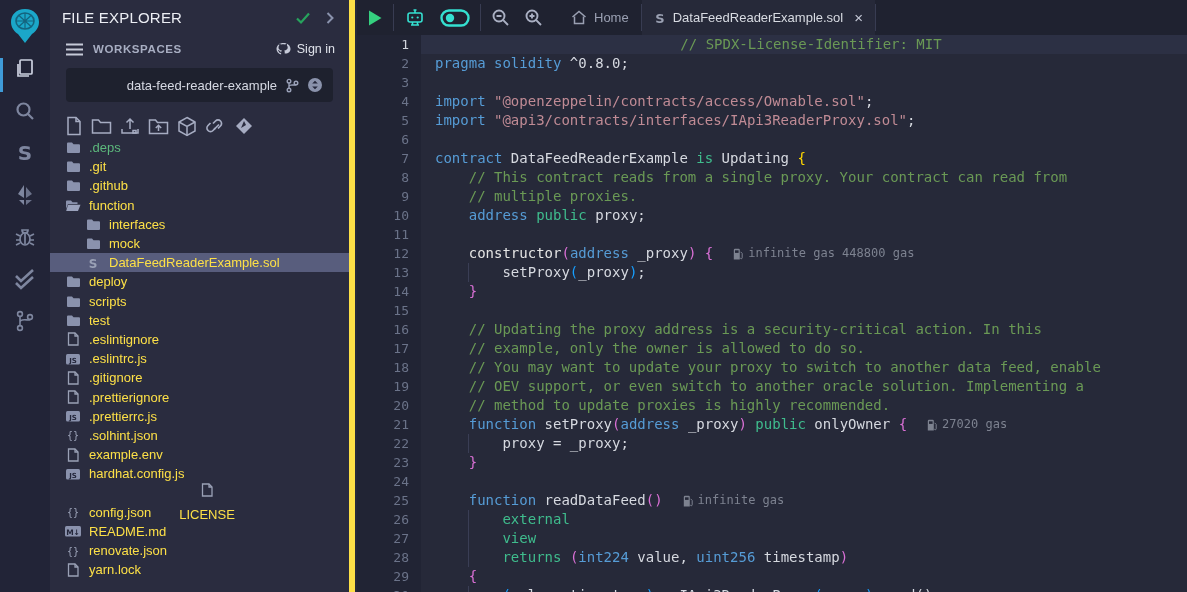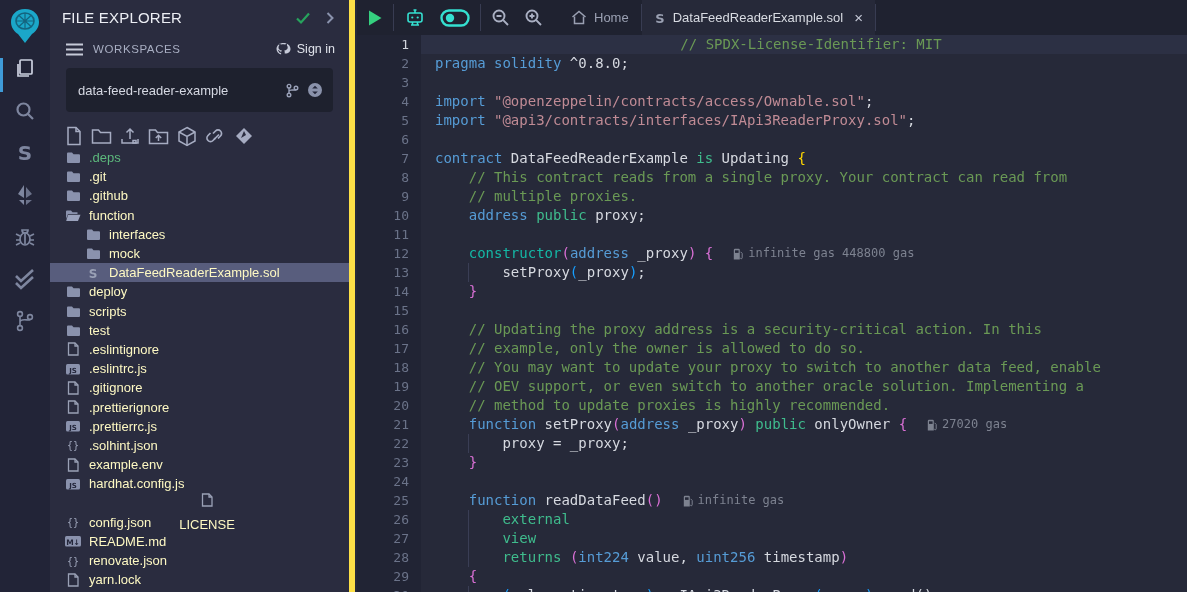--- a/index.html
+++ b/index.html
@@ -14,35 +14,35 @@
   .act-icon.active { color:#ccd1e0; }
   #active-bar-indicator { position:absolute; left:0; top:58px; width:3px; height:34px; background:#3f9bd8; }
 
   
   #side-panel { position:absolute; left:50px; top:0; width:305px; height:592px;
                 background:#2a2c3f; border-right:6px solid #fde047; }
   .fe-header { display:flex; align-items:center; padding:9px 14px 0 12px; }
   .fe-title { color:#eceef4; font-size:15px; font-weight:500; letter-spacing:0.2px; flex:1; }
   .fe-header .hicon { margin-left:14px; display:flex; }
   .ws-row { display:flex; align-items:center; padding:16px 14px 0 16px; }
-  .ws-label { color:#a8aec2; font-size:11.5px; font-weight:400; letter-spacing:0.6px; margin-left:10px; flex:1; }
+  .ws-label { color:#a8aec2; font-size:11.5px; font-weight:700; letter-spacing:0.6px; margin-left:10px; flex:1; }
   .signin { display:flex; align-items:center; gap:5px; color:#dfe2ea; font-size:12.5px; cursor:pointer; }
-  .ws-select { margin:12px 16px 0 16px; height:44px; background:#1e212e; border-radius:4px;
-               display:flex; align-items:center; padding:0 10px 0 12px; }
+  .ws-select { margin:12px 16px 0 16px; height:34px; background:#1e212e; border-radius:4px;
+               display:flex; align-items:center; padding:0 10px 0 12px;text-align:right; }
   .ws-name { flex:1; color:#d6d9e3; font-size:13px; }
   .ws-select .wicon { margin-left:8px; display:flex; }
   .fe-toolbar { display:flex; align-items:center; gap:8px; padding:12px 0 0 15px; height:36px; }
   .fe-toolbar .tbicon { display:flex; color:#a6acc2; cursor:pointer; }
 
   
   #file-tree { }
   .tree-row { height:19.2px; display:flex; align-items:center; gap:8px; cursor:pointer; }
   .tree-row.selected { background:#585d7d; }
   .tree-icon { width:16px; display:flex; justify-content:center; flex:0 0 16px; }
-  .tree-label { color:#fef9c3; font-size:13px; white-space:nowrap; }
+  .tree-label { color:#fde047; font-size:13px; white-space:nowrap; }
 
   
   #editor { position:absolute; left:357px; top:0; width:830px; height:592px; background:#262939; }
   #tab-bar { position:absolute; left:0; top:0; right:0; height:35px; background:#1f2230;
              display:flex; align-items:stretch; }
   .tb-group { display:flex; align-items:center; padding:0 10px; gap:14px; }
   .tb-divider { width:1px; background:#383c52; margin:4px 0; }
   .tb-btn { display:flex; align-items:center; cursor:pointer; }
   .tab { display:flex; align-items:center; gap:7px; padding:0 12px; font-size:13px;
          color:#9aa0b2; cursor:pointer; }
@@ -55,21 +55,21 @@
   #code::before { content:""; position:absolute; left:0; top:0; bottom:0; width:64px; background:#212434; }
   .cl { position:relative; display:flex; height:19px; line-height:19px; }
   .ln { flex:0 0 64px; text-align:right; padding-right:12px; color:#6b7389; font-size:13px; cursor:pointer; }
   .cbody { position:relative; flex:1; padding-left:14px; white-space:pre; }
   .cl.cur .cbody { background:#2c3044;text-align:center; }
   .cl.cur .ln { color:#d2d6df; }
   .cl.g .cbody::before { content:""; position:absolute; left:47px; top:0; bottom:0; width:1px; background:#3a3e55; }
   .tok-c  { color:#6a9955; }
   .tok-k  { color:#569cd6; }
   .tok-m  { color:#3fbc8d; }
-  .tok-p  { color:#14b8a6; }
+  .tok-p  { color:#e5e5e5; }
   .tok-w  { color:#d6d9e0;margin-top:14px; }
   .tok-s  { color:#c08b95; }
   .tok-b1 { color:#ffd700; }
   .tok-b2 { color:#da70d6; }
   .tok-b3 { color:#179fff; }
   .gas { display:inline-flex; align-items:center; gap:5px; margin-left:20px;
          color:#7d8290; font-size:12px; vertical-align:top; }
 </style>
 </head>
 <body>

